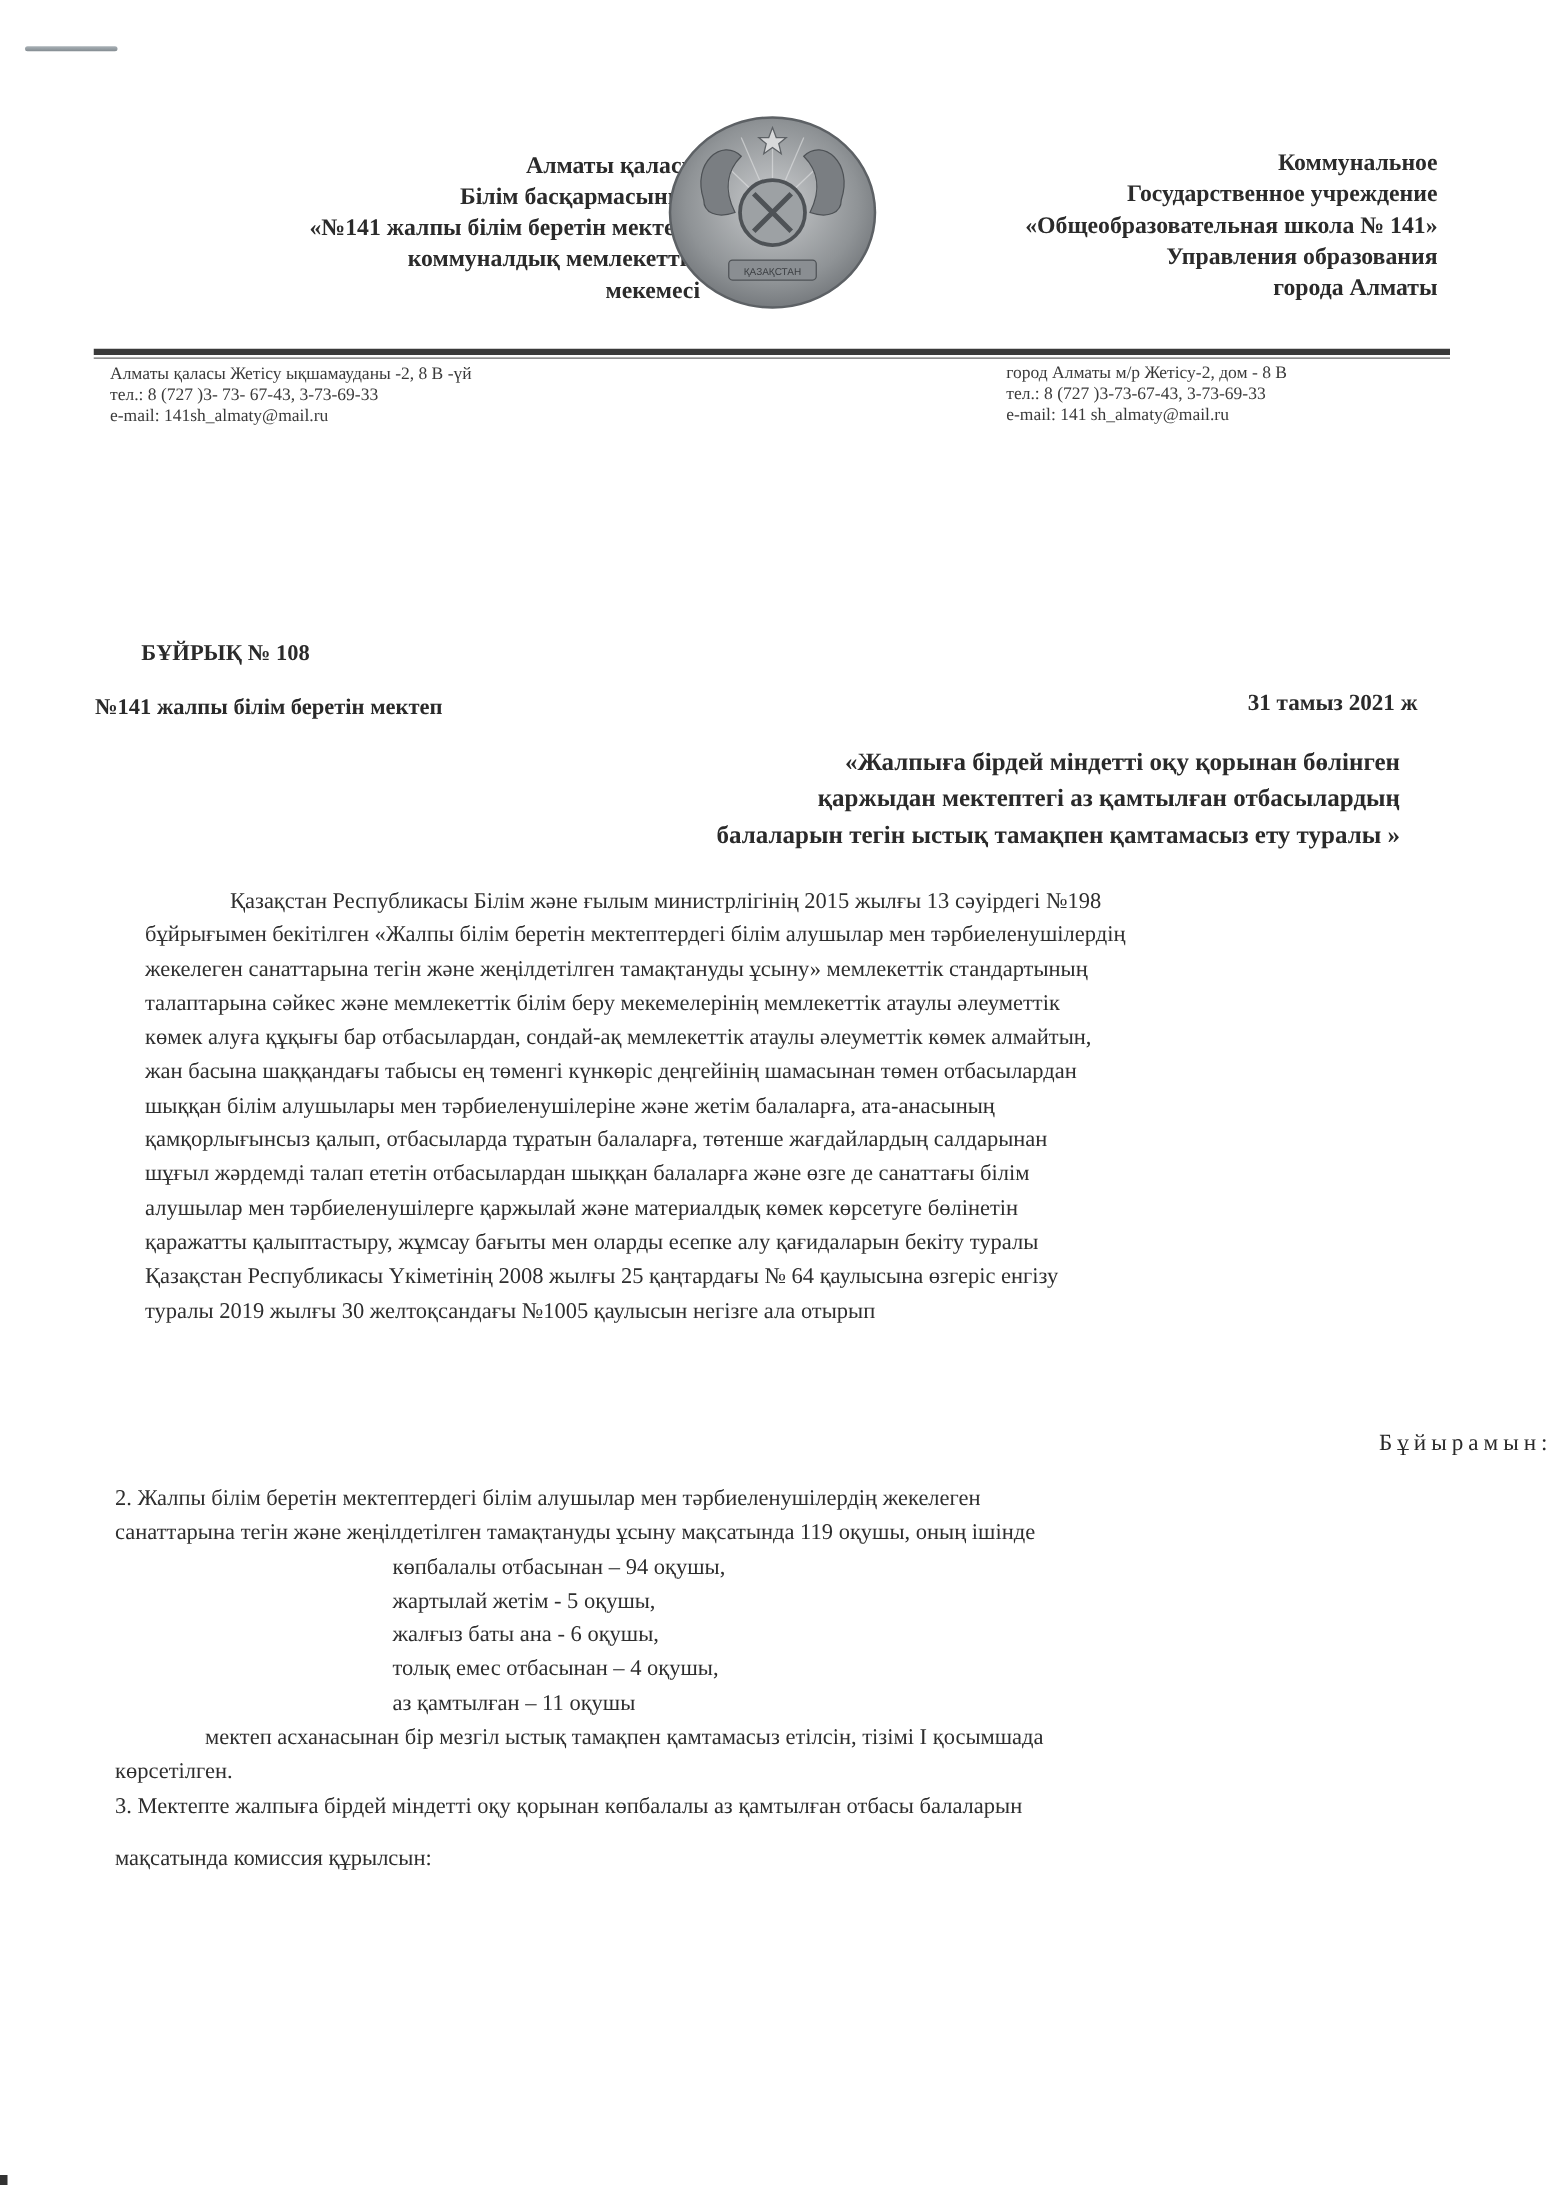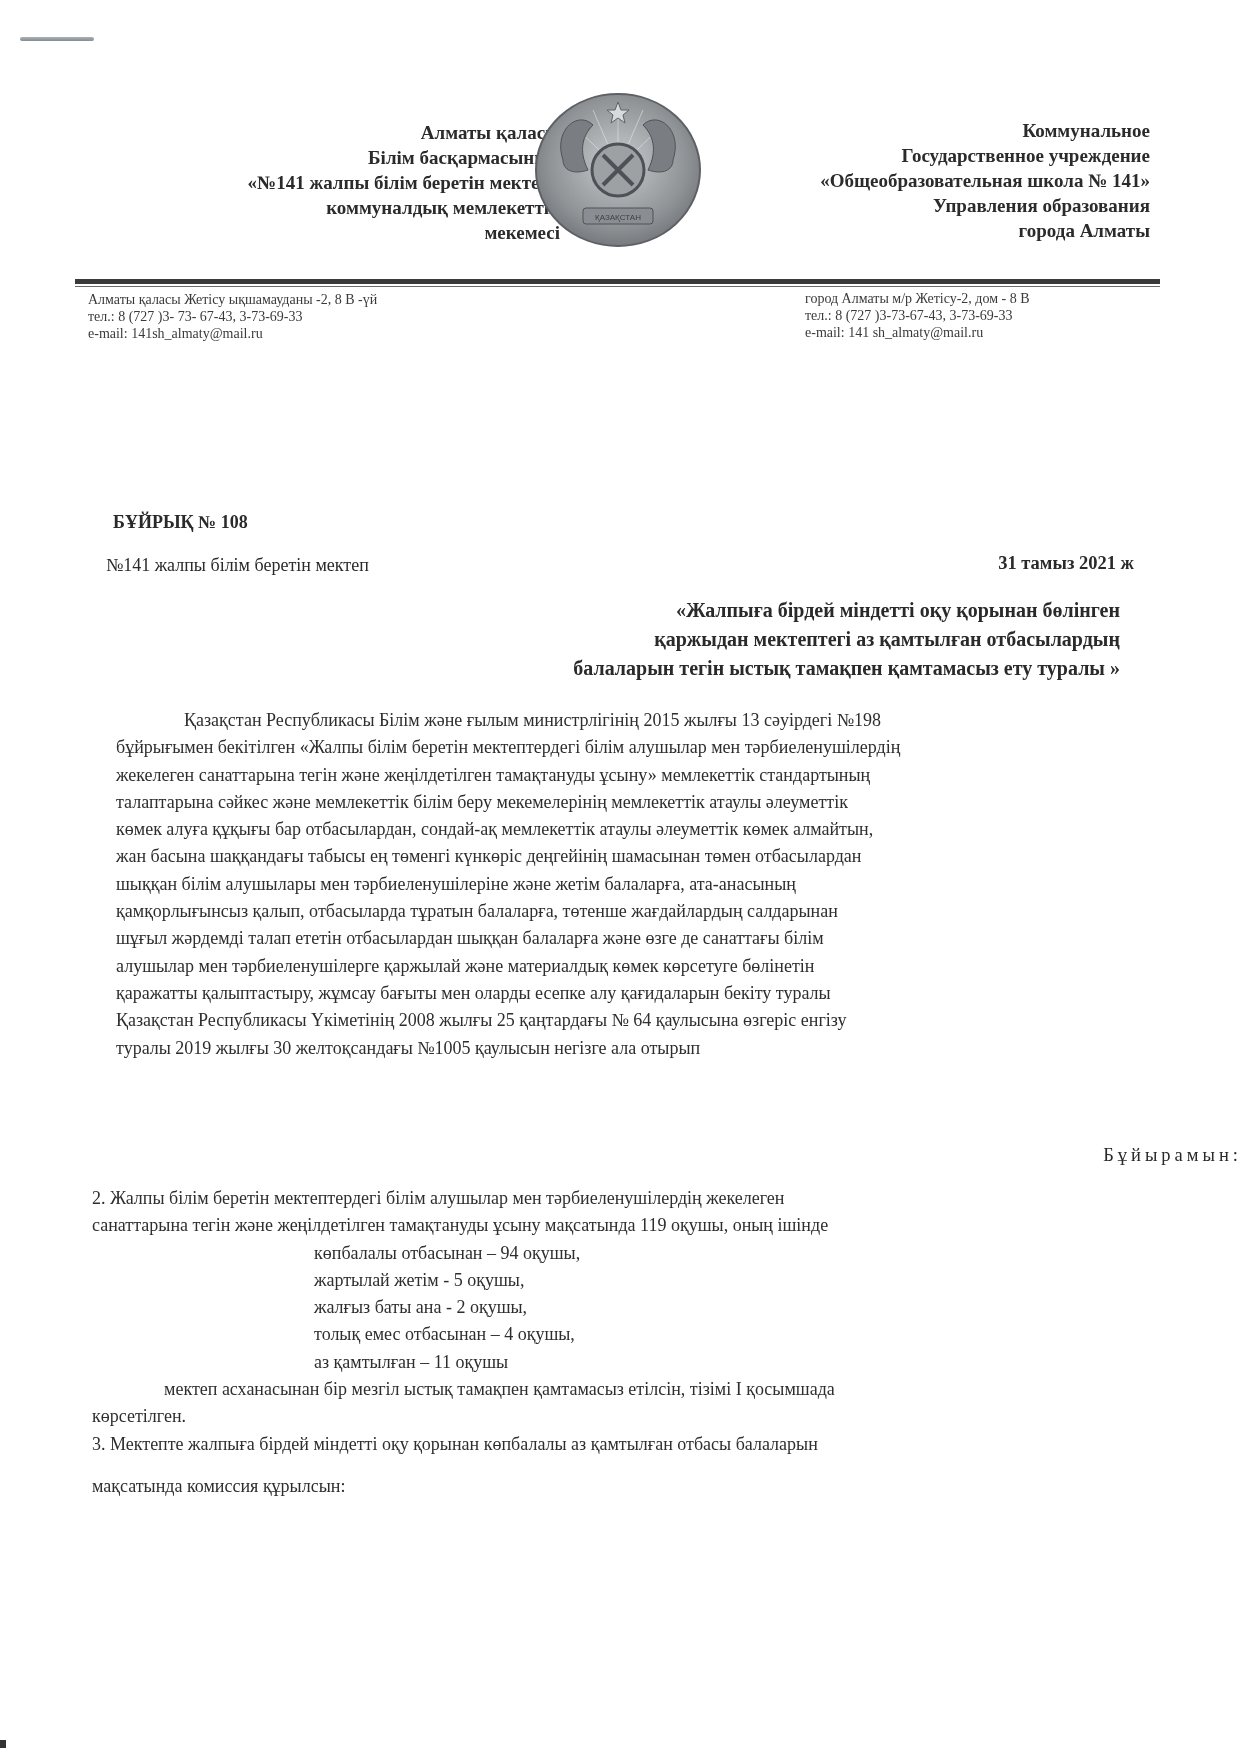--- a/index.html
+++ b/index.html
@@ -32,21 +32,21 @@
     }
     .contact {
       position: absolute; font-size: 14px; line-height: 17px; color: #3a3a3a;
     }
     .contact-left { left: 88px; top: 291px; width: 480px; }
     .contact-right { left: 805px; top: 290px; width: 380px; }
     .order-no {
       position: absolute; left: 113px; top: 512px; font-weight: bold; font-size: 18px;
     }
     .school-line {
-      position: absolute; left: 106px; top: 555px; font-weight: normal; font-size: 18px;
+      position: absolute; left: 76px; top: 555px; font-weight: bold; font-size: 18px;
     }
     .date-line {
       position: absolute; right: 108px; top: 553px; font-weight: bold; font-size: 18.5px;
     }
     .title-block {
       position: absolute; right: 122px; top: 596px; text-align: right;
       font-weight: bold; font-size: 20px; line-height: 29px;
     }
     .body {
       position: absolute; left: 92px; width: 1040px;
@@ -153,21 +153,21 @@
 
 <div class="directive">Бұйырамын:</div>
 
 <div class="body items">
   <div>
     <span class="line">2. Жалпы білім беретін мектептердегі білім алушылар мен тәрбиеленушілердің жекелеген</span>
     <span class="line">санаттарына тегін және жеңілдетілген тамақтануды ұсыну мақсатында  119  оқушы, оның ішінде</span>
     <div class="sub-list">
       <span class="line">көпбалалы отбасынан – 94 оқушы,</span>
       <span class="line">жартылай жетім - 5 оқушы,</span>
-      <span class="line">жалғыз баты ана - 2 оқушы,</span>
+      <span class="line">жалғыз баты ана - 6 оқушы,</span>
       <span class="line">толық емес отбасынан – 4 оқушы,</span>
       <span class="line">аз қамтылған – 11 оқушы</span>
     </div>
     <span class="line cont">мектеп асханасынан бір мезгіл ыстық тамақпен қамтамасыз етілсін, тізімі І қосымшада</span>
     <span class="line">көрсетілген.</span>
   </div>
   <div>
     <span class="line" style="margin-bottom:15px">3. Мектепте жалпыға бірдей міндетті оқу қорынан көпбалалы аз қамтылған отбасы балаларын</span>
     <span class="line">мақсатында комиссия құрылсын:</span>
   </div>

